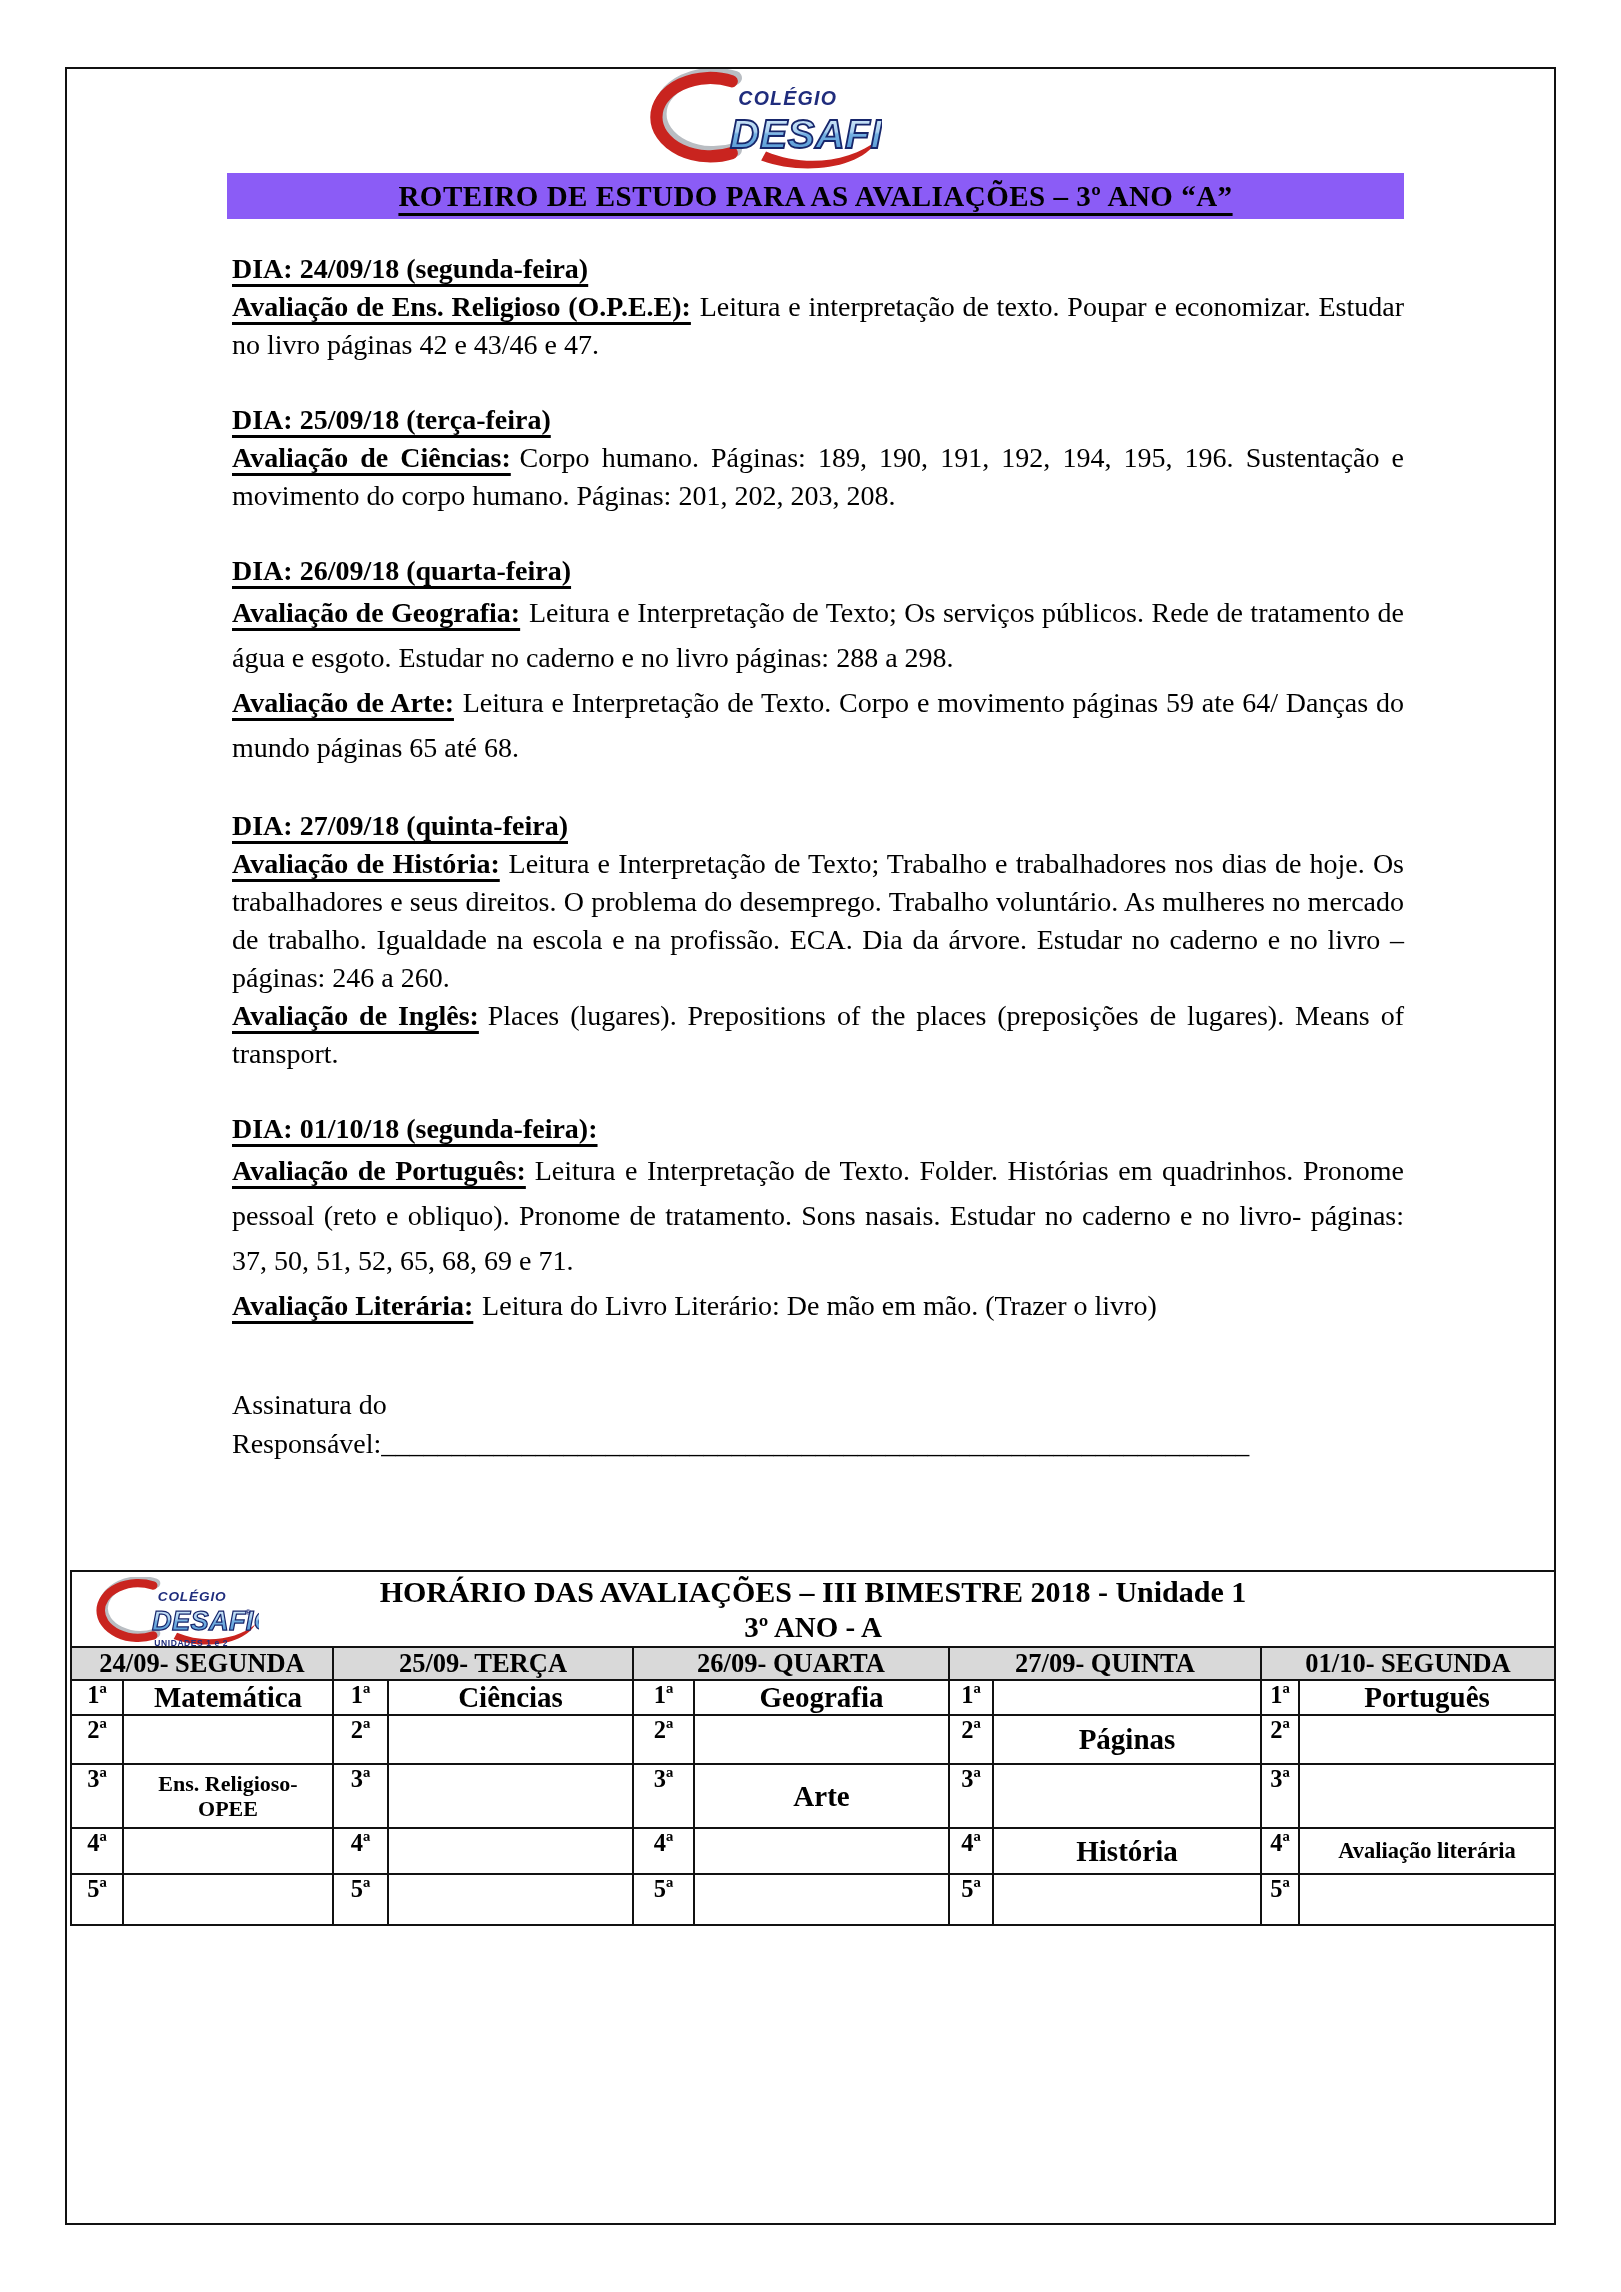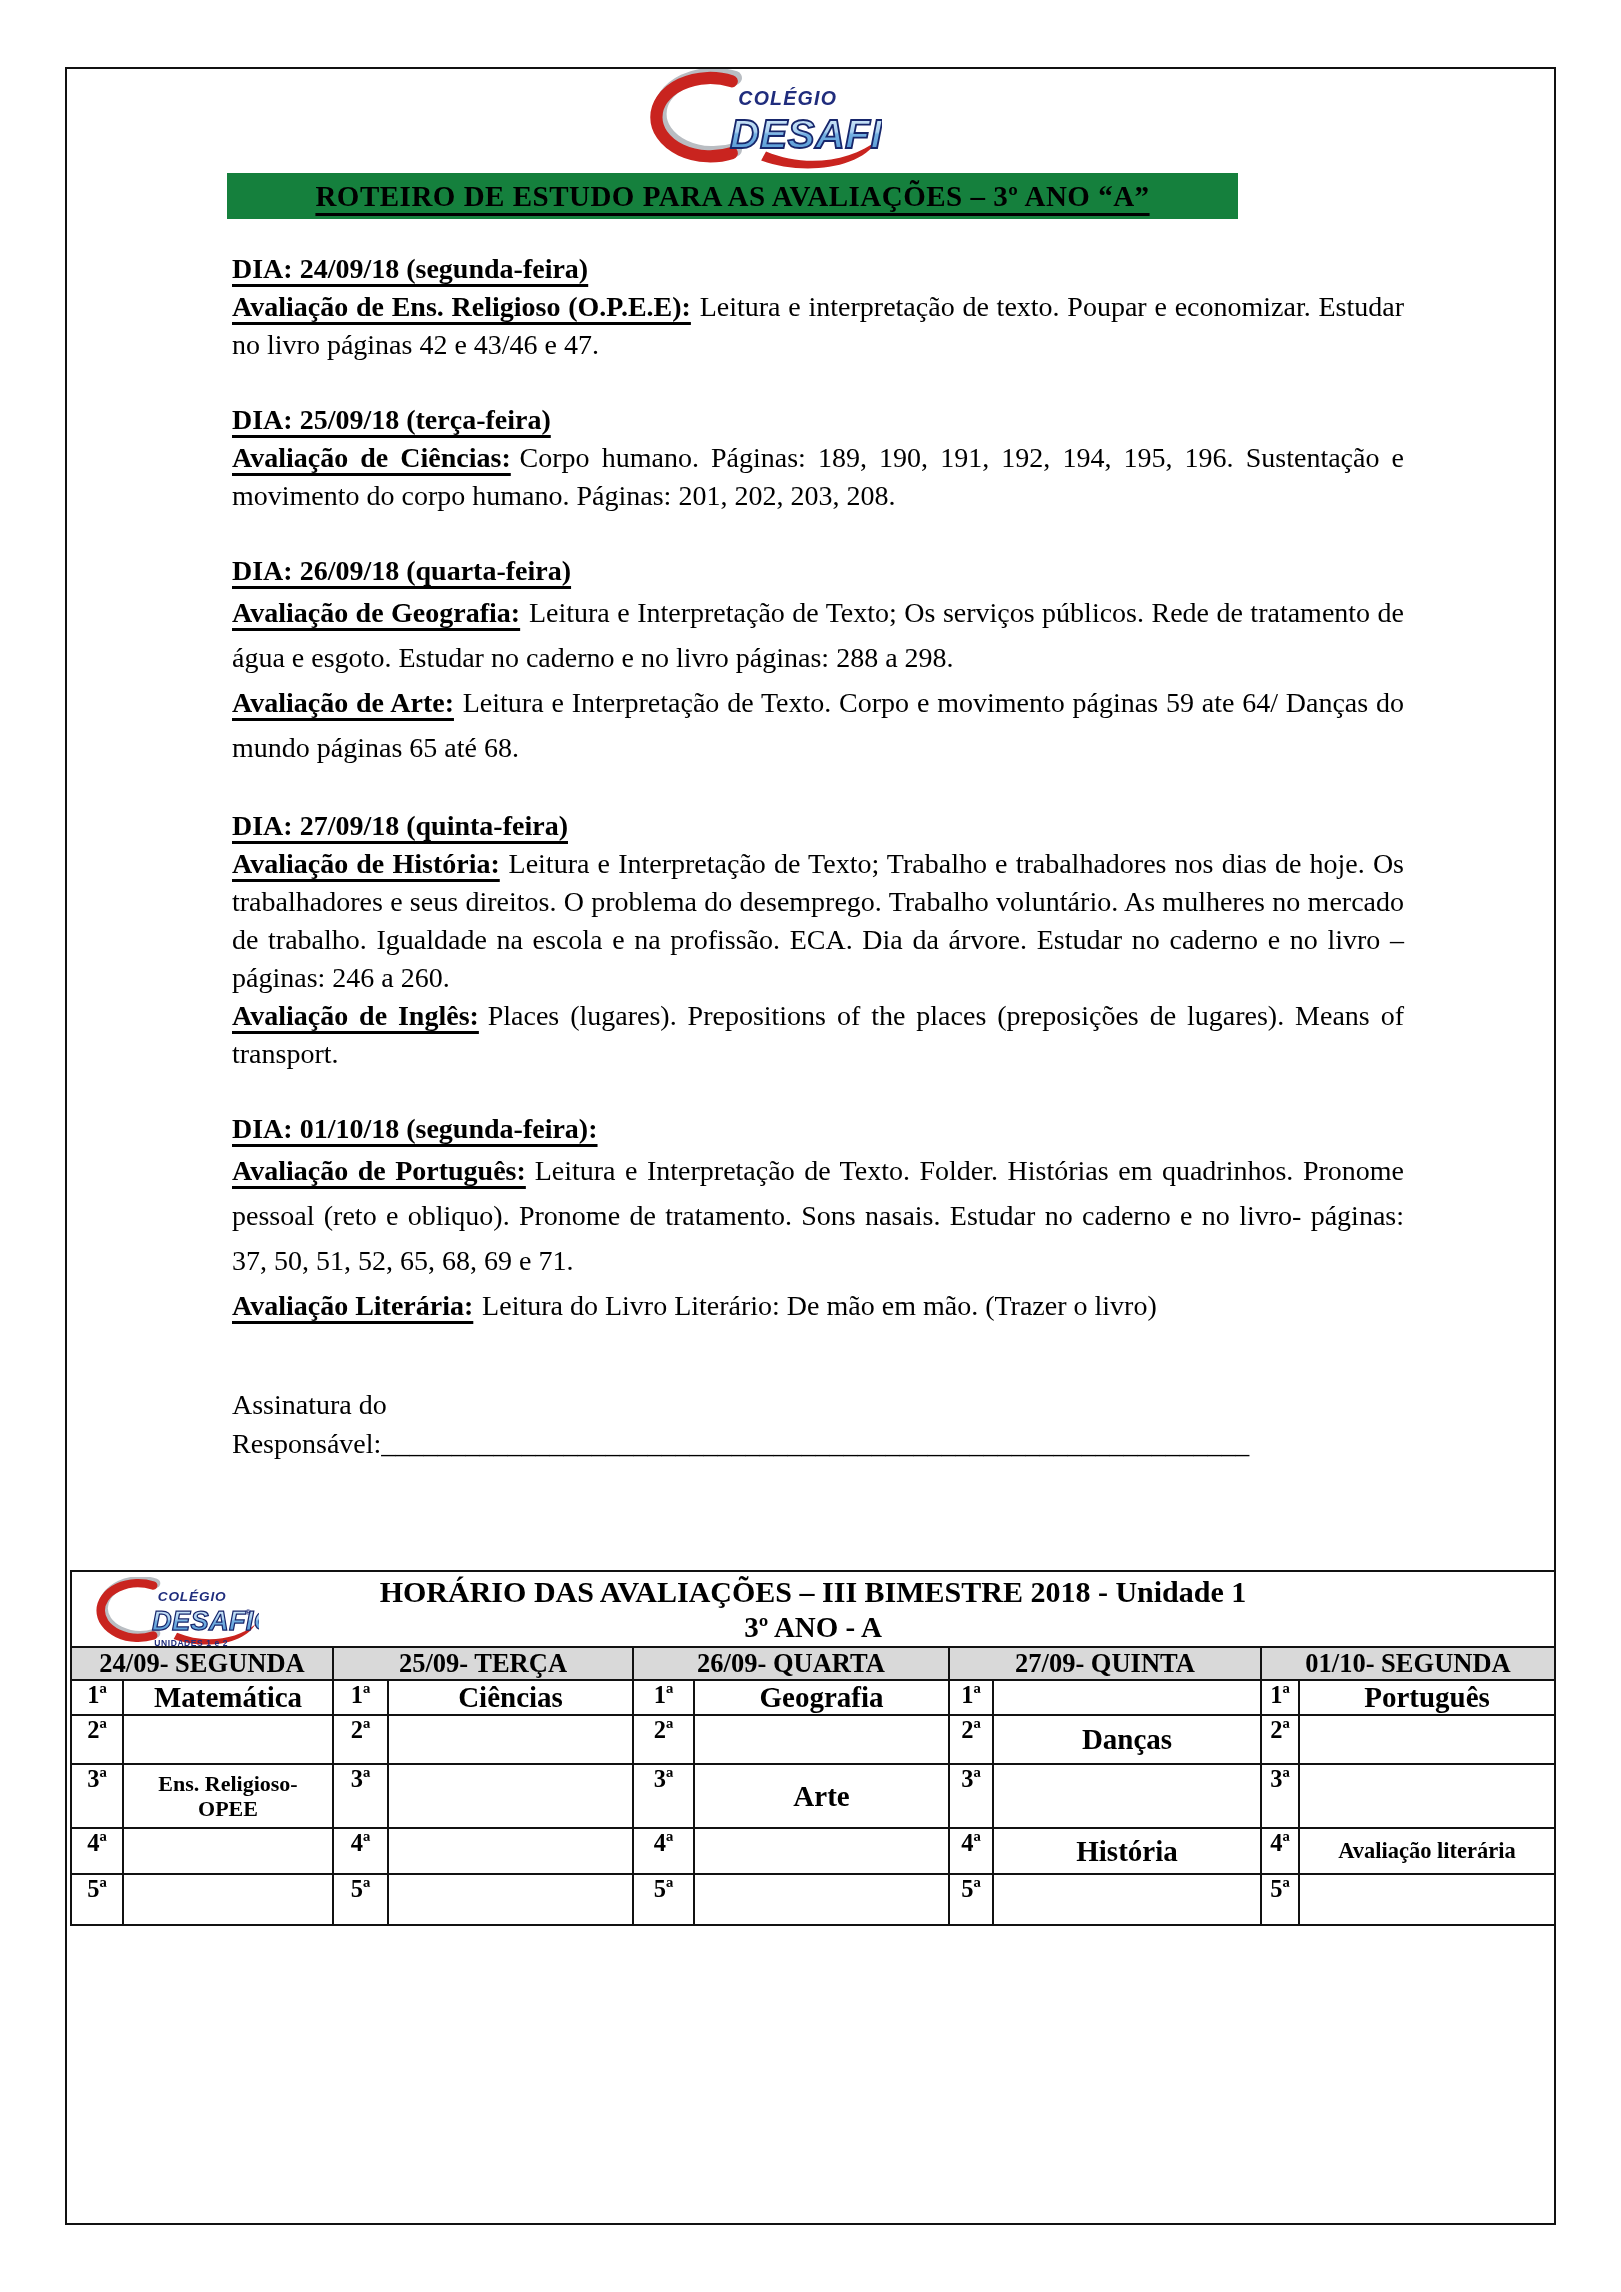--- a/index.html
+++ b/index.html
@@ -10,22 +10,22 @@
   }
   .page-border{
     position:absolute;left:65px;top:67px;width:1491px;height:2158px;
     border:2px solid #111;box-sizing:border-box;
   }
   
   .logo-top{position:absolute;left:637px;top:69px;width:245px;height:102px;}
   .logo-small{position:absolute;left:13.7px;top:4.9px;width:173px;height:74px;}
   
   .title-banner{
-    position:absolute;left:227px;top:173px;width:1011px;height:46px;
-    background:#15803d;display:flex;align-items:center;justify-content:center;
+    position:absolute;left:227px;top:173px;width:1177px;height:46px;
+    background:#8b5cf6;display:flex;align-items:center;justify-content:center;
   }
   .title-banner span{
     font-weight:bold;font-size:29px;letter-spacing:0.5px;
     text-decoration:underline;text-decoration-thickness:2.9px;text-underline-offset:6.9px;
   }
   
   .content{position:absolute;left:232px;top:249px;width:1172px;font-size:28px;}
   .section{margin:0 0 36px 0;}
   .date-heading{
     font-weight:bold;font-size:28px;line-height:39px;margin:0;
@@ -176,21 +176,21 @@
     <td class="subject">Português</td>
   </tr>
   <tr class="r2">
     <td class="period">2ª</td>
     <td class="subject"></td>
     <td class="period gs">2ª</td>
     <td class="subject"></td>
     <td class="period gs">2ª</td>
     <td class="subject"></td>
     <td class="period gs">2ª</td>
-    <td class="subject">Danças</td>
+    <td class="subject">Páginas</td>
     <td class="period gs">2ª</td>
     <td class="subject"></td>
   </tr>
   <tr class="r3">
     <td class="period">3ª</td>
     <td class="subject small">Ens. Religioso-
 OPEE</td>
     <td class="period gs">3ª</td>
     <td class="subject"></td>
     <td class="period gs">3ª</td>

